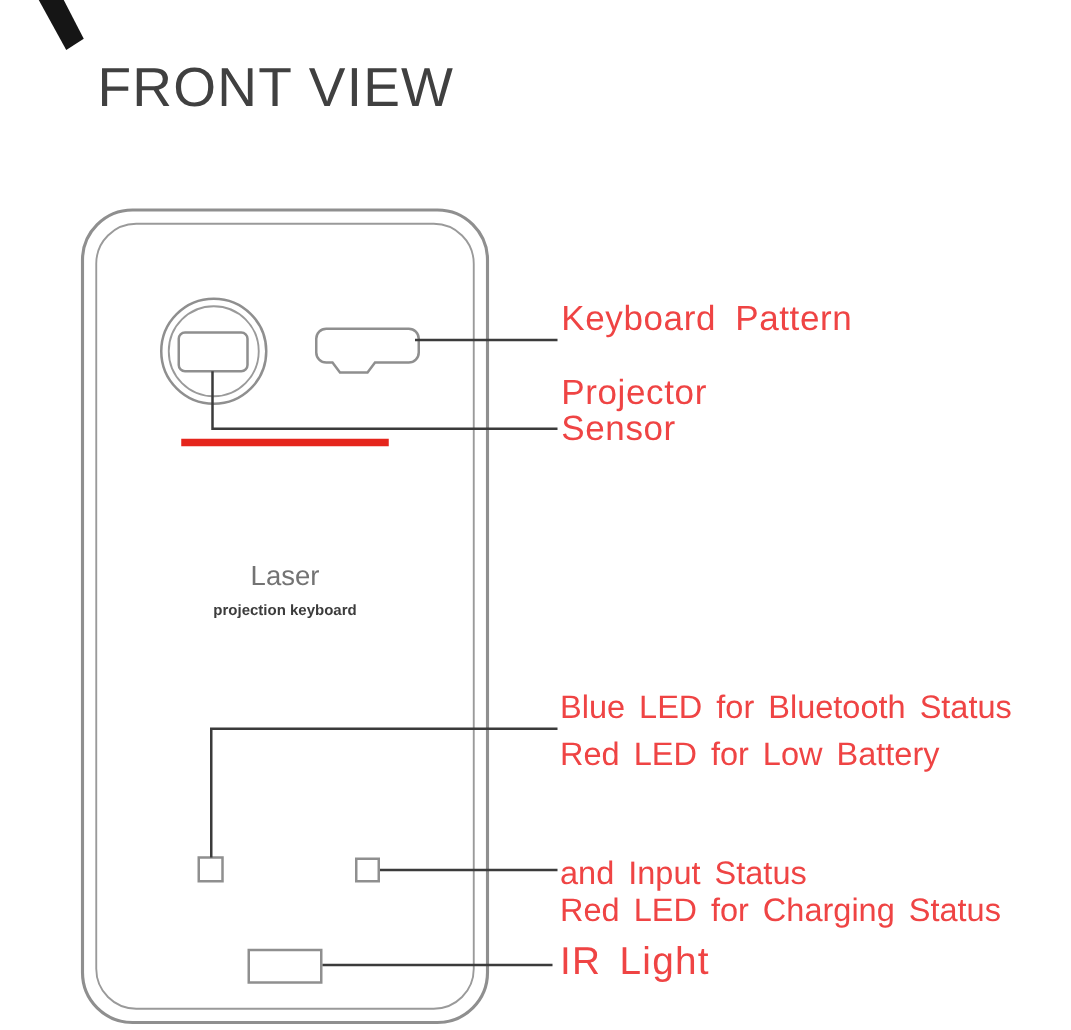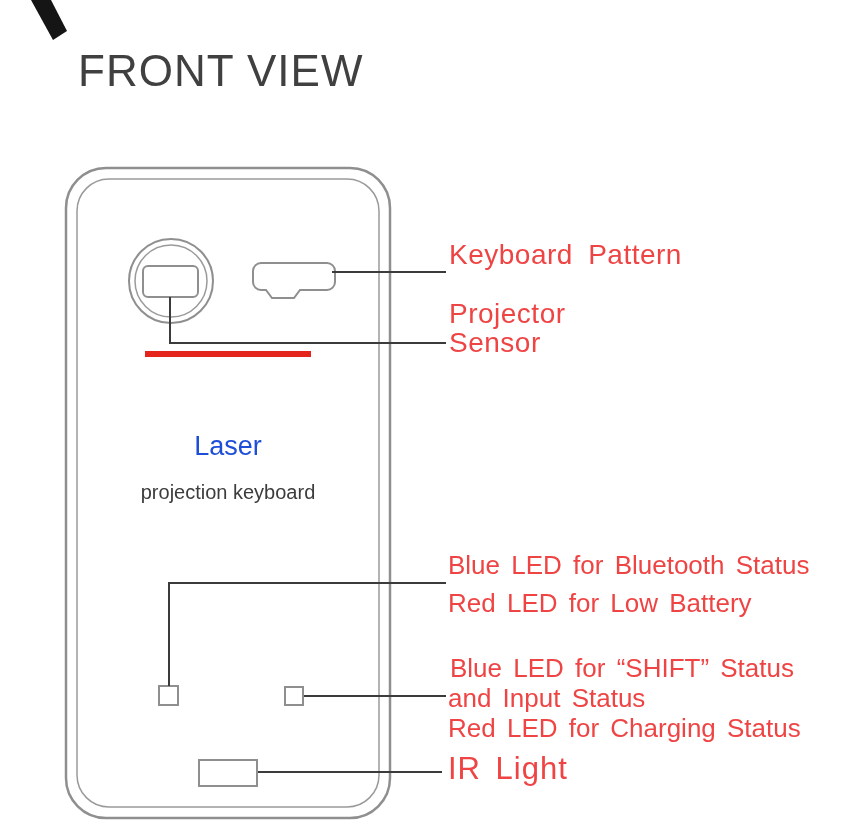--- a/index.html
+++ b/index.html
@@ -10,22 +10,22 @@
     overflow:hidden;
     font-family:"Liberation Sans", sans-serif;
   }
   #linework{position:absolute;left:0;top:0;width:857px;height:824px;}
   .txt{position:absolute;line-height:1.05;color:#ef4444;white-space:nowrap;}
   .title{
     left:78px;top:48px;
     font-size:44px;font-weight:400;letter-spacing:1px;
     color:#404040;
   }
-  .laser1{left:128px;top:432px;width:200px;text-align:center;font-size:27px;color:#1d4ed8;}
-  .laser2{left:98px;top:482px;width:260px;text-align:center;font-size:20px;color:#3c3c3c;}
+  .laser1{left:128px;top:449px;width:200px;text-align:center;font-size:22px;color:#737373;}
+  .laser2{left:98px;top:482px;width:260px;text-align:center;font-size:12px;color:#3c3c3c;font-weight:bold;}
   .big{font-size:28px;word-spacing:7px;letter-spacing:0.5px;}
   .proj1{left:449px;top:240px;}
   .proj2{left:449px;top:277px;margin-top:22px;}
   .sensor{left:449px;top:328px;}
   .med{font-size:26px;word-spacing:4px;}
   .bt1{left:448px;top:552px;}
   .bt2{left:448px;top:590px;}
   .sh1{left:450px;top:655px;}
   .sh2{left:448px;top:685px;width:344px;text-align:left;white-space:nowrap;}
   .sh3{left:448px;top:715px;}
@@ -71,18 +71,17 @@
   <div class="txt laser2">projection keyboard</div>
 
   <div class="txt big proj1">Keyboard Pattern</div>
   <div class="txt big proj2">Projector</div>
 
   <div class="txt big sensor">Sensor</div>
 
   <div class="txt med bt2">Red LED for Low Battery</div>
   <div class="txt med bt1">Blue LED for Bluetooth Status</div>
 
-  <div class="txt med sh1">Blue LED for “SHIFT” Status</div>
   <div class="txt med sh2">and Input Status</div>
   <div class="txt ir">IR Light</div>
 
   <div class="txt med sh3">Red LED for Charging Status</div>
 </div>
 
 </body></html>

